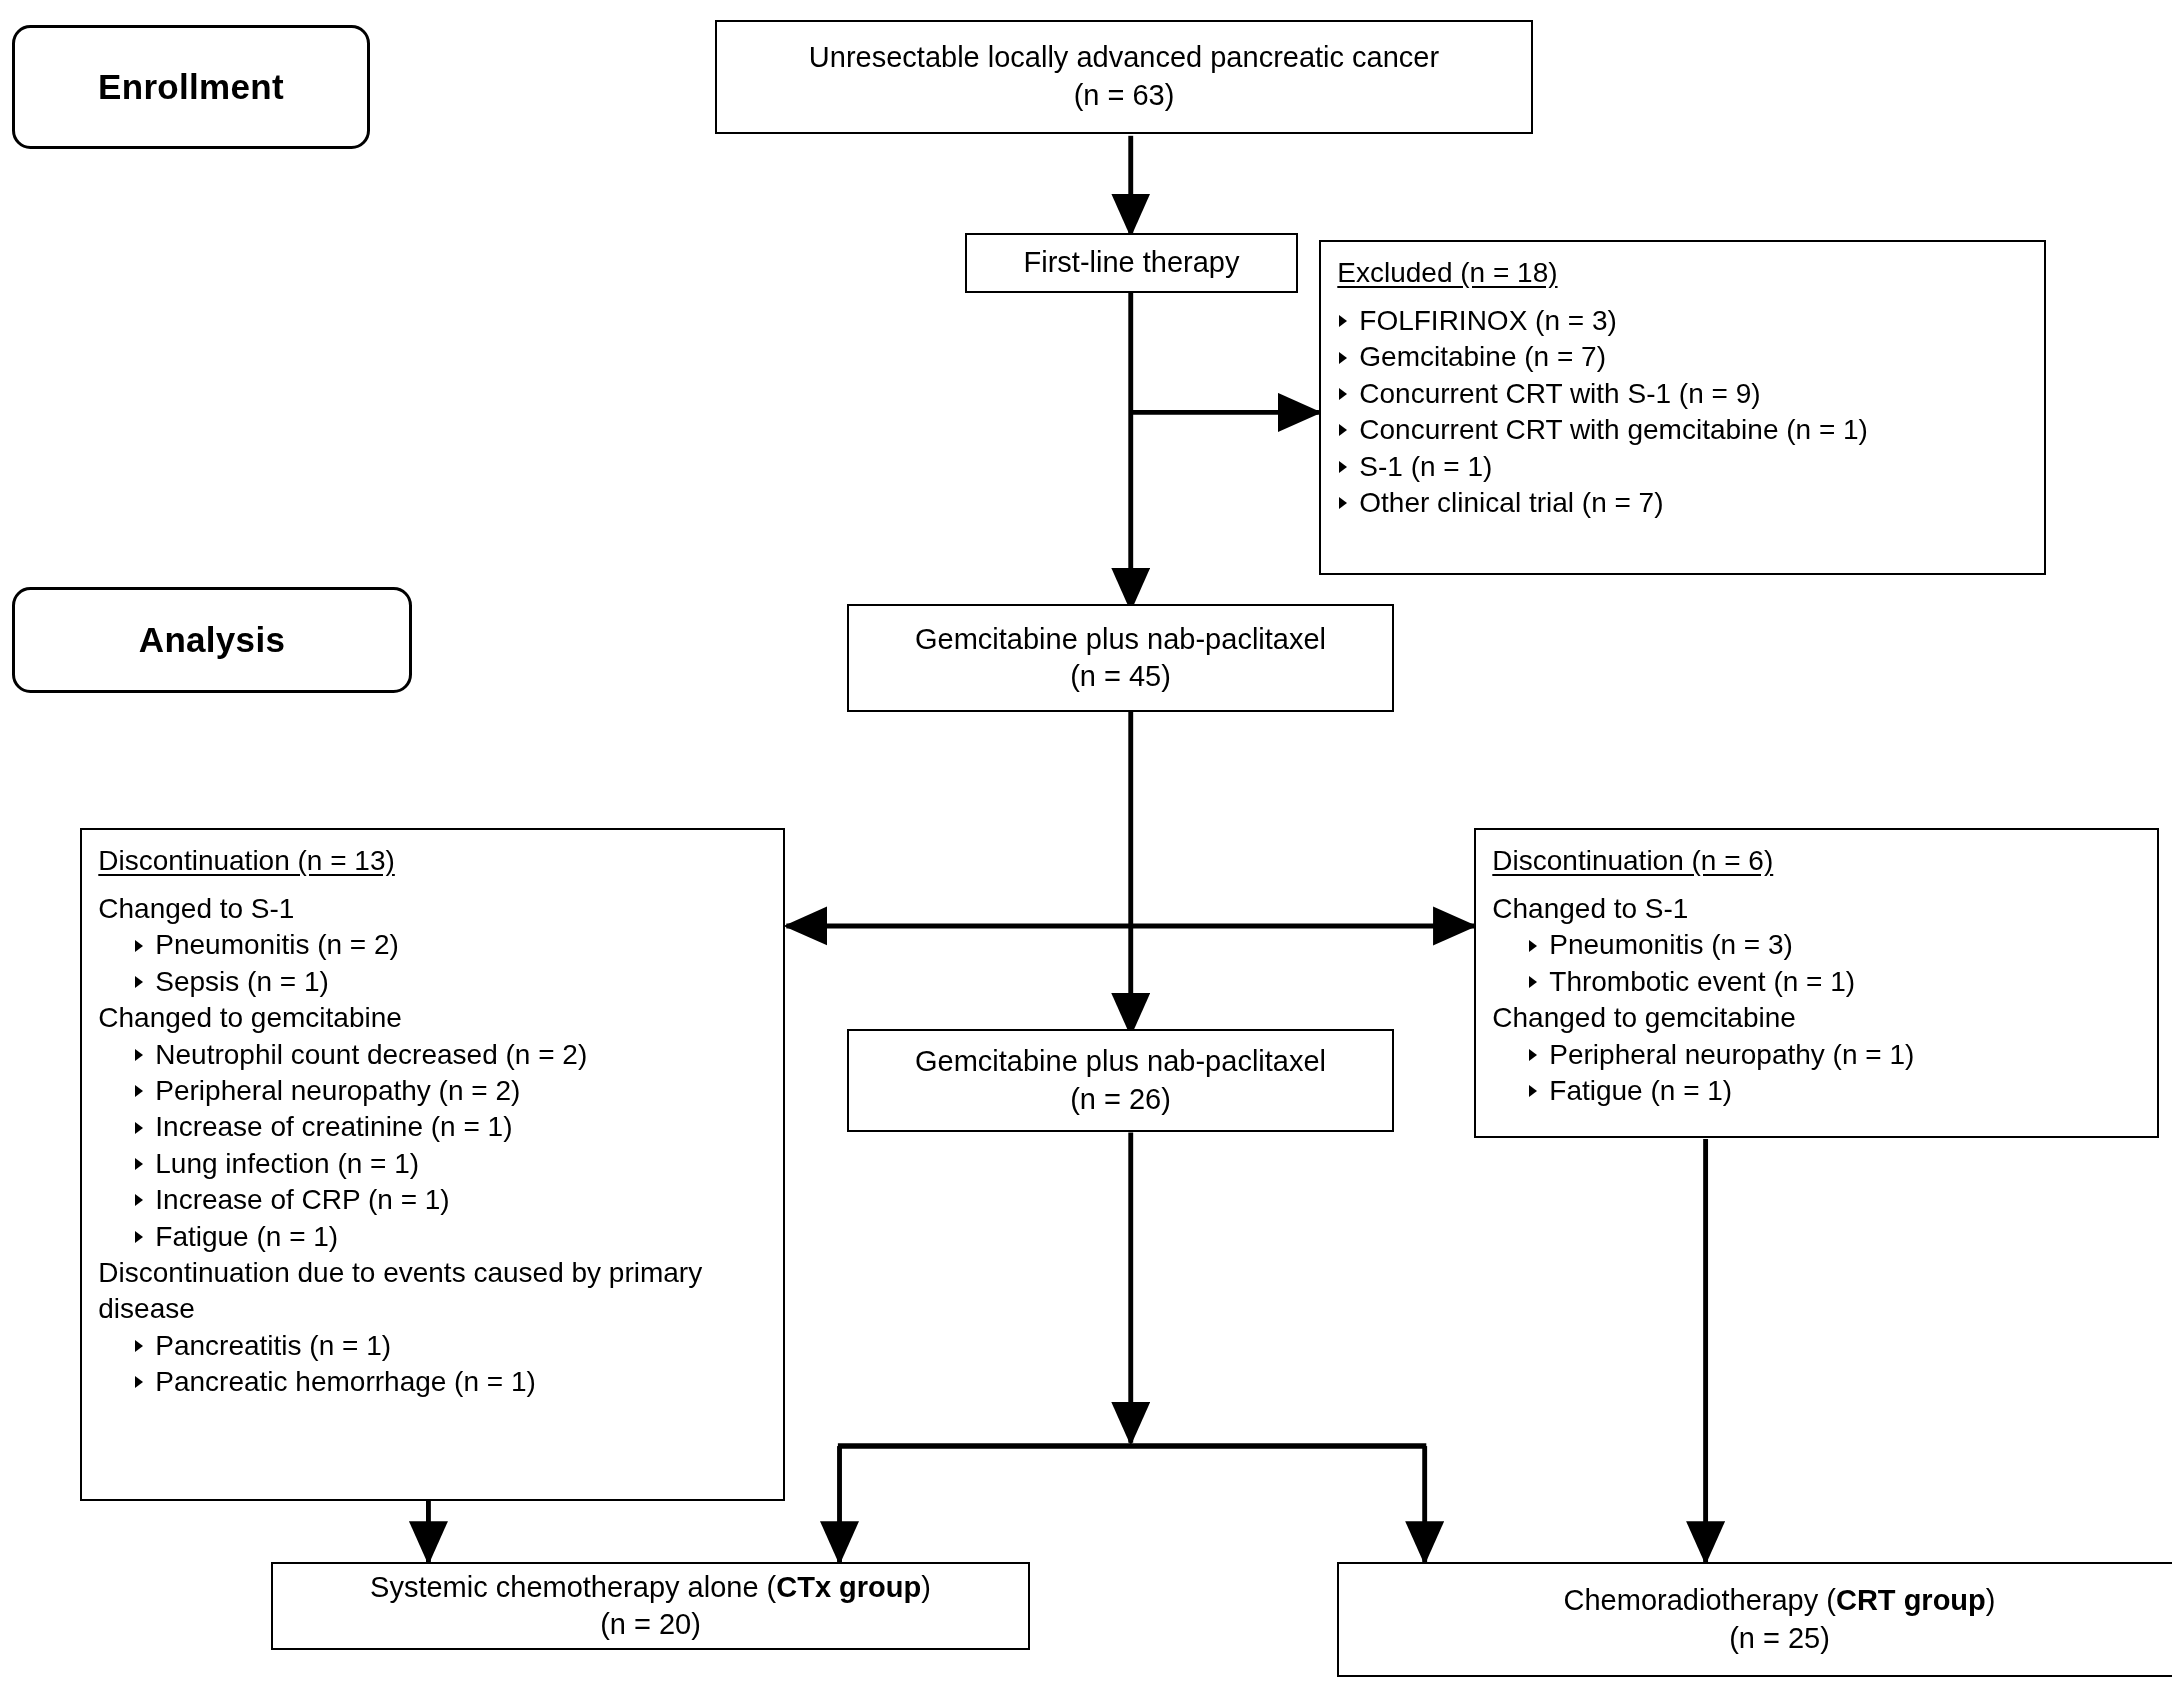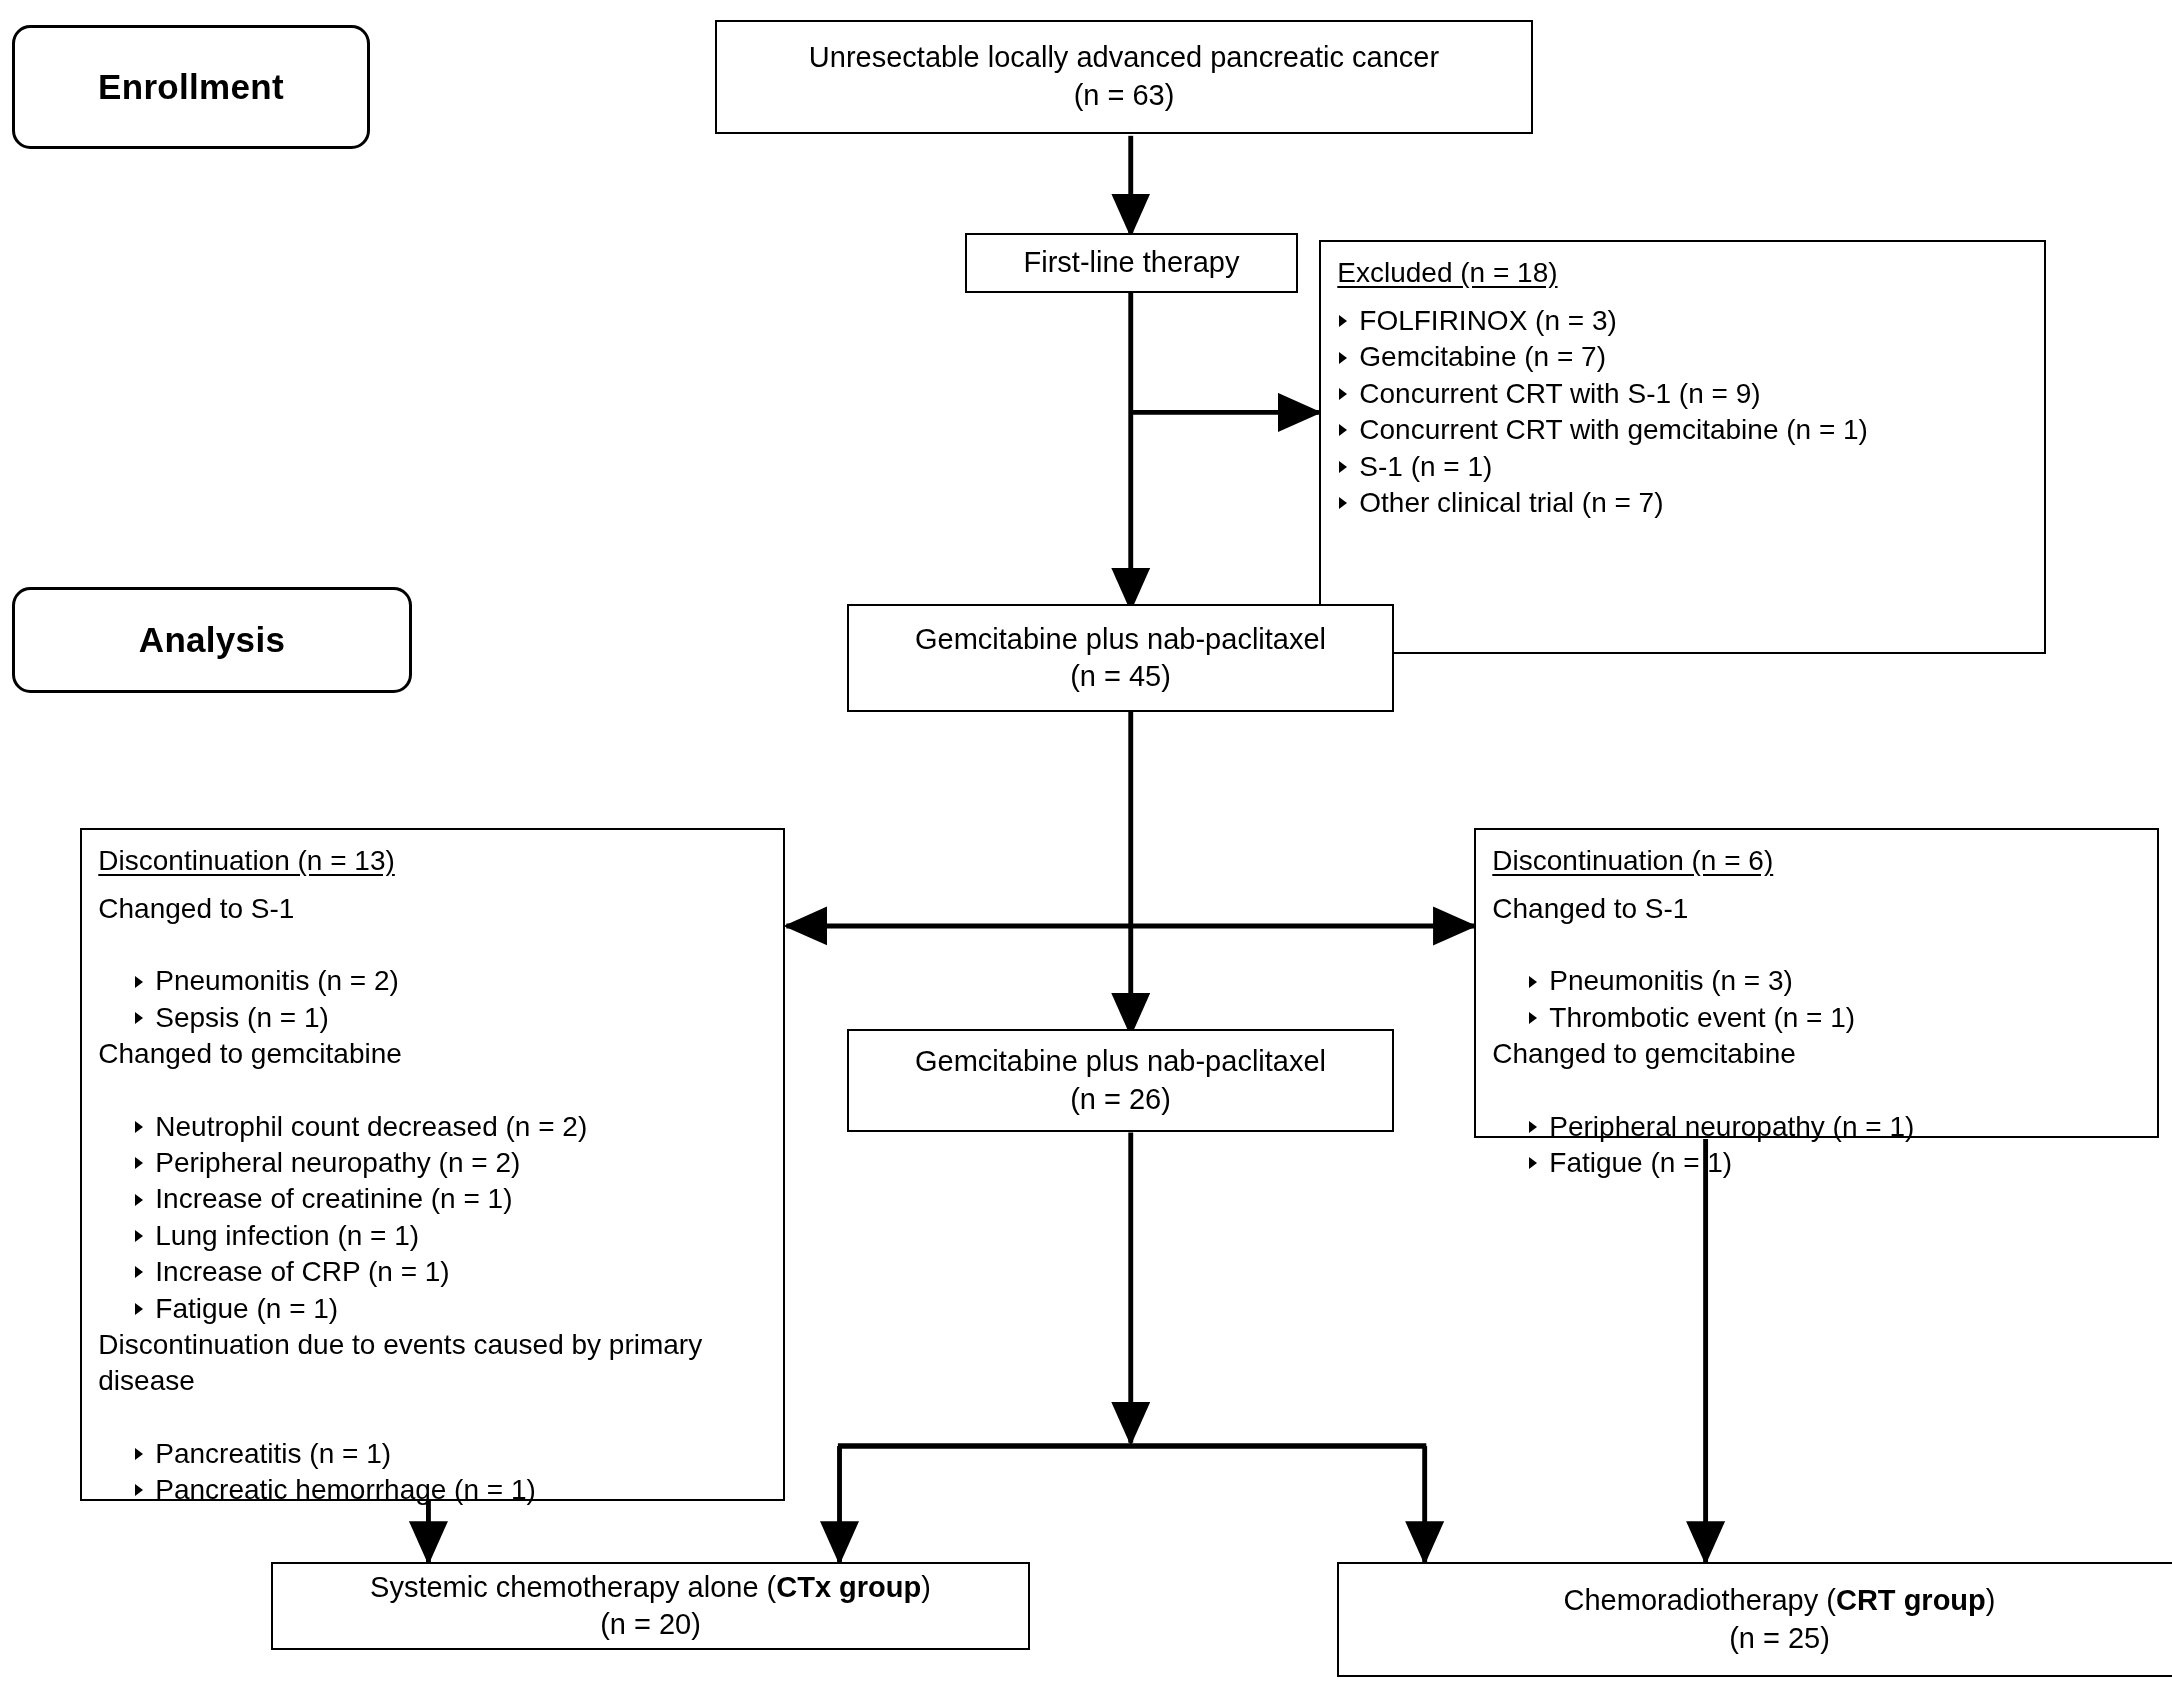--- a/index.html
+++ b/index.html
@@ -63,21 +63,21 @@
     font-size: 28px;
     line-height: 1.30;
     margin: 0;
     white-space: nowrap;
   }
   ul.bullets {
     list-style: none;
     margin: 0;
     padding: 0;
   }
-  ul.bullets.indent { padding-left: 35px; margin-top: 36px; }
+  ul.bullets.indent { padding-left: 35px; }
   ul.bullets li {
     font-size: 28px;
     line-height: 1.30;
     white-space: nowrap;
     position: relative;
     padding-left: 22px;
   }
   ul.bullets li .tri {
     position: absolute;
     left: 2.2px;
@@ -144,21 +144,21 @@
 
   <div class="box box-center" style="left:715px; top:19.5px; width:818px; height:114px;">
     <div class="node-text">Unresectable locally advanced pancreatic cancer</div>
     <div class="node-text">(n = 63)</div>
   </div>
 
   <div class="box box-center" style="left:965px; top:233px; width:333px; height:60px;">
     <div class="node-text">First-line therapy</div>
   </div>
 
-  <div class="box listbox" style="left:1319px; top:240px; width:727px; height:414px;">
+  <div class="box listbox" style="left:1319px; top:240px; width:727px; height:335px;">
     <div class="list-title">Excluded (n = 18)</div>
     <ul class="bullets">
       <li><span class="tri"></span><span>FOLFIRINOX  (n = 3)</span></li>
       <li><span class="tri"></span><span>Gemcitabine (n = 7)</span></li>
       <li><span class="tri"></span><span>Concurrent CRT with S-1 (n = 9)</span></li>
       <li><span class="tri"></span><span>Concurrent CRT with gemcitabine (n = 1)</span></li>
       <li><span class="tri"></span><span>S-1 (n = 1)</span></li>
       <li><span class="tri"></span><span>Other clinical trial (n = 7)</span></li>
     </ul>
   </div>

